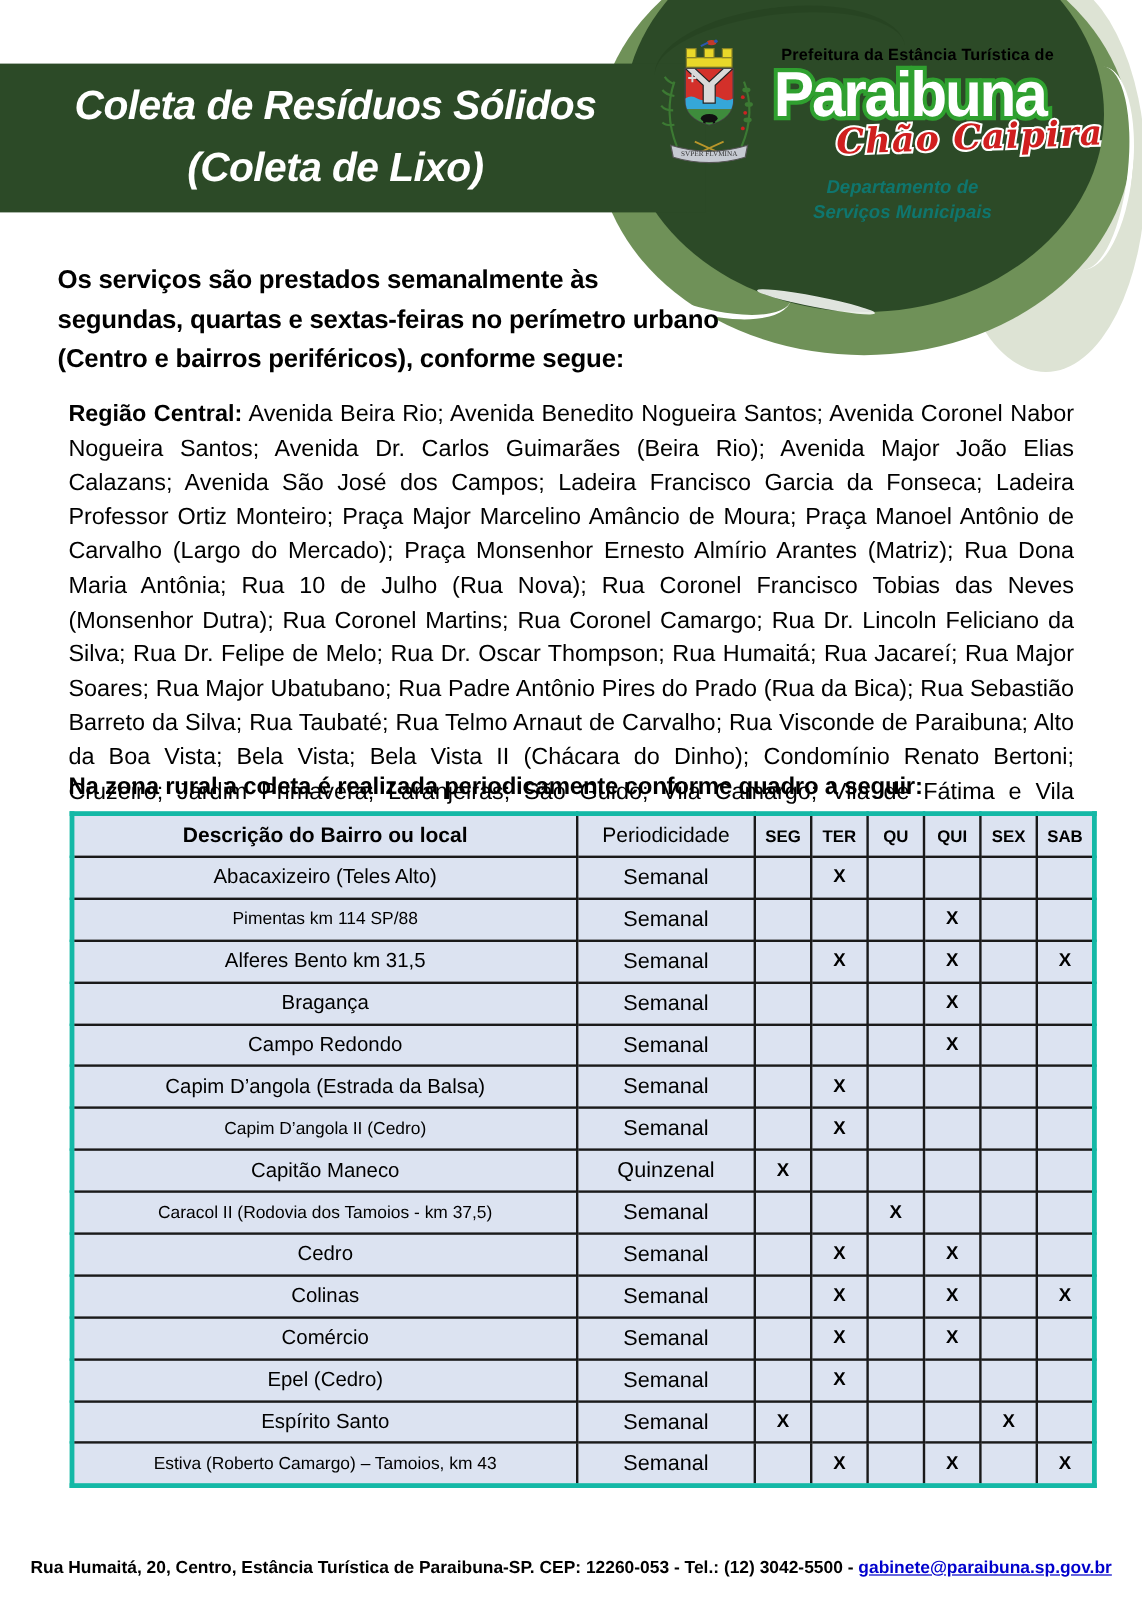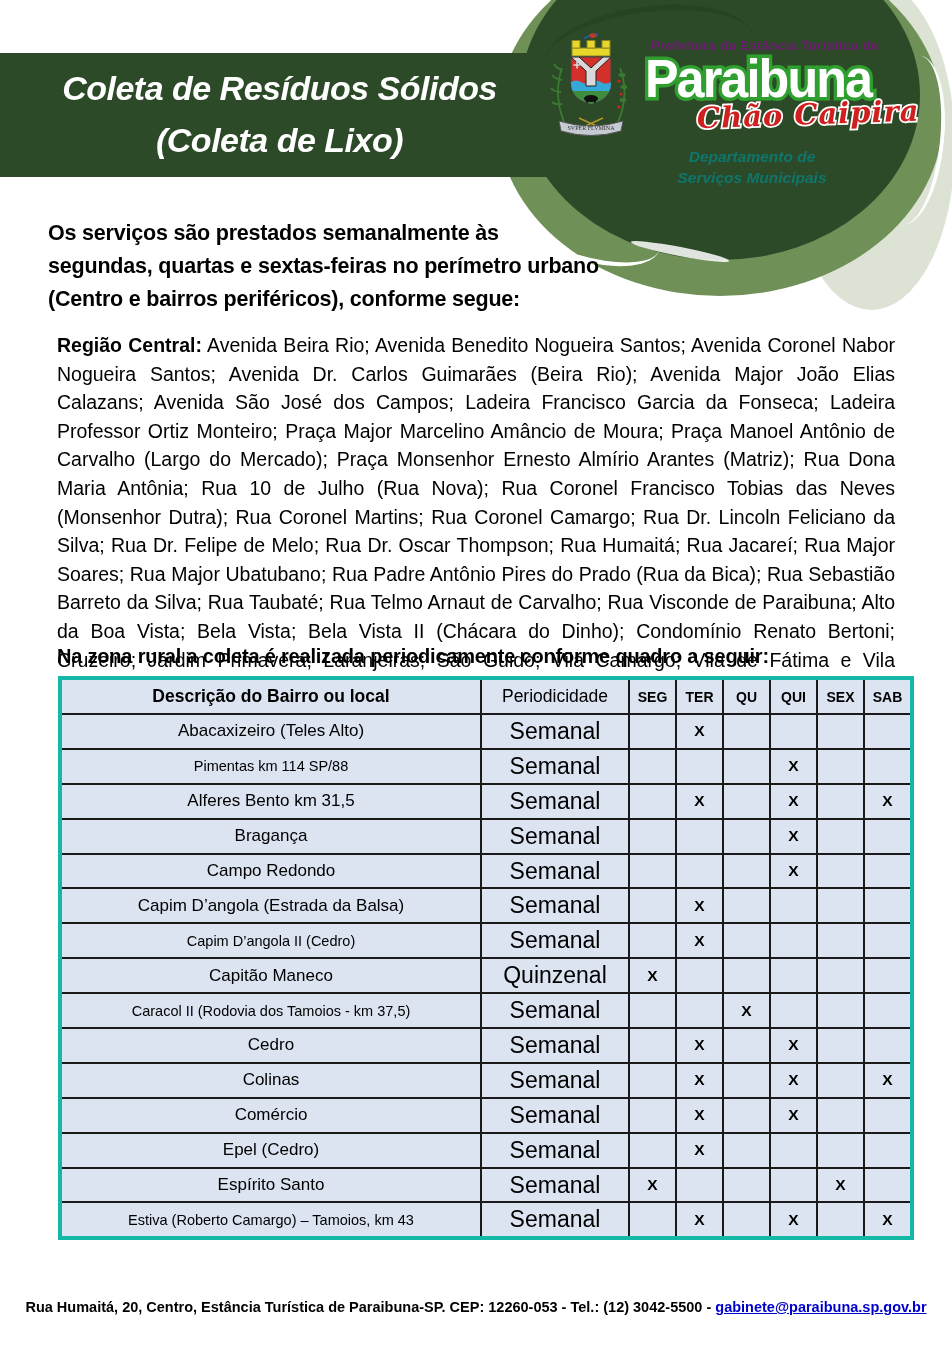--- a/index.html
+++ b/index.html
@@ -21,21 +21,21 @@
   .brush1{position:absolute;left:503px;top:193px;width:160px;height:62px;border-radius:50%;
           border-bottom:5px solid #fff;z-index:4;transform:rotate(17deg);}
   .brush2{position:absolute;left:878px;top:55px;width:62px;height:170px;border-radius:50%;
           border-right:4px solid #fff;z-index:4;transform:rotate(6deg);}
   .brush3{position:absolute;left:630px;top:247px;width:100px;height:9px;border-radius:50%;
           background:#fff;opacity:.85;z-index:4;transform:rotate(11deg);}
   .brush4{position:absolute;left:545px;top:6px;width:210px;height:84px;border-radius:50%;
           border-top:6px solid #24401f;opacity:.55;z-index:4;transform:rotate(-7deg);}
 
   .crest{position:absolute;left:549px;top:30px;z-index:6;}
-  .logo-pretitle{position:absolute;left:651px;top:38px;width:290px;color:#701a75;font-weight:bold;
+  .logo-pretitle{position:absolute;left:651px;top:38px;width:290px;color:#000000;font-weight:bold;
                  font-size:13.5px;letter-spacing:.2px;z-index:6;}
   .logo-name{position:absolute;left:643px;top:47px;z-index:6;}
   .logo-tagline{position:absolute;left:693px;top:92px;z-index:7;transform:rotate(-2deg);}
   .logo-dept{position:absolute;left:638px;top:146px;width:228px;text-align:center;color:#0f766e;
              font-weight:bold;font-style:italic;font-size:15.5px;line-height:21px;
              white-space:pre-line;z-index:6;}
 
   
   .intro{position:absolute;left:48px;top:217px;font-size:21.5px;font-weight:bold;line-height:33px;
          letter-spacing:-0.2px;white-space:pre-line;z-index:10;}
@@ -50,21 +50,21 @@
                border:4px solid #14b8a6;}
   .rural-table td,.rural-table th{border:2.5px solid #1a1a1a;background:#dce3f1;
                text-align:center;vertical-align:middle;padding:0 2px;}
   .rural-table th{height:33px;}
   .rural-table td{height:32.9px;}
   .c-desc{width:414px;font-size:17.5px;font-weight:bold;}
   .c-per{width:142px;font-size:17.5px;font-weight:normal;}
   .c-day{width:41px;font-size:14px;font-weight:bold;}
   .cell-name{font-size:17px;}
   .cell-name.compact{font-size:14.5px;}
-  .cell-per{font-size:23px;}
+  .cell-per{font-size:18px;}
   .cell-day{font-size:15.5px;font-weight:bold;}
 
   
   .footer{position:absolute;left:0;top:1299px;width:100%;text-align:center;font-size:14.5px;
           font-weight:bold;z-index:10;}
   .footer a{color:#0000cc;text-decoration:underline;}
 </style>
 </head>
 <body>
 

